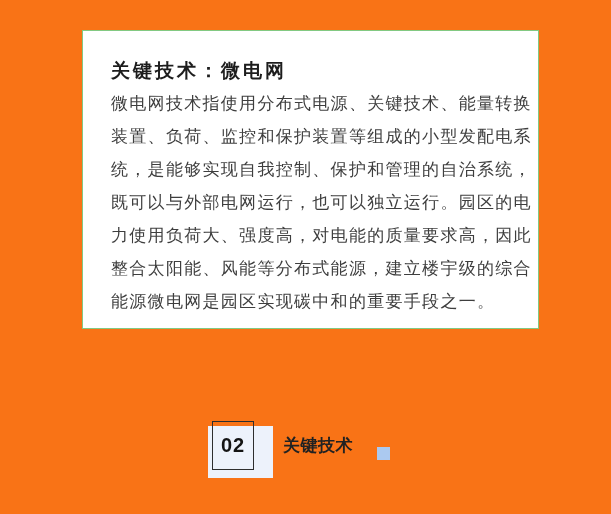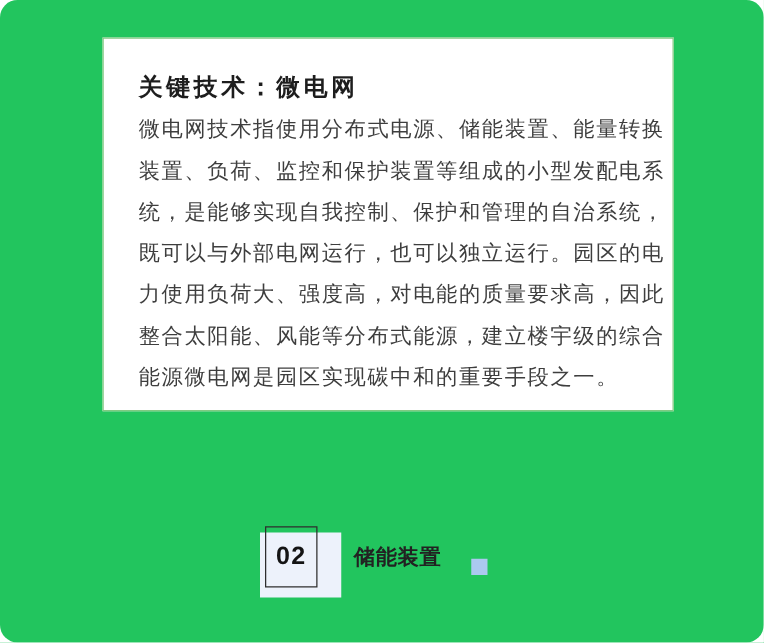--- a/index.html
+++ b/index.html
@@ -12,22 +12,21 @@
   * { margin: 0; padding: 0; box-sizing: border-box; }
   html, body {
     width: 611px; height: 514px;
     background: #ffffff;
     font-family: "Liberation Sans", "DejaVu Sans", sans-serif;
     overflow: hidden;
   }
   .page {
     position: relative;
     width: 611px; height: 514px;
-    background: #22c55e;
-    border-radius: 14px;
+    background: #f97316;
   }
   .callout {
     position: absolute;
     left: 82px; top: 30px;
     width: 457px; height: 299px;
     border: 1px solid var(--callout-border);
     padding: 23px 14px 10px 28px;
     background: #ffffff;
   }
   .callout-title {
@@ -88,25 +87,25 @@
     background: var(--accent-square);
   }
 </style>
 </head>
 <body>
 
 <div class="page">
 
   <div class="callout">
     <div class="callout-title">关键技术：微电网</div>
-    <div class="callout-body">微电网技术指使用分布式电源、储能装置、能量转换装置、负荷、监控和保护装置等组成的小型发配电系统，是能够实现自我控制、保护和管理的自治系统，既可以与外部电网运行，也可以独立运行。园区的电力使用负荷大、强度高，对电能的质量要求高，因此整合太阳能、风能等分布式能源，建立楼宇级的综合能源微电网是园区实现碳中和的重要手段之一。</div>
+    <div class="callout-body">微电网技术指使用分布式电源、关键技术、能量转换装置、负荷、监控和保护装置等组成的小型发配电系统，是能够实现自我控制、保护和管理的自治系统，既可以与外部电网运行，也可以独立运行。园区的电力使用负荷大、强度高，对电能的质量要求高，因此整合太阳能、风能等分布式能源，建立楼宇级的综合能源微电网是园区实现碳中和的重要手段之一。</div>
   </div>
 
   <div class="section-header">
     <div class="number-shadow"></div>
     <div class="number-box">
       <span class="number-text">02</span>
     </div>
-    <div class="section-title">储能装置</div>
+    <div class="section-title">关键技术</div>
     <div class="accent-square"></div>
   </div>
 
 </div>
 
 </body></html>

